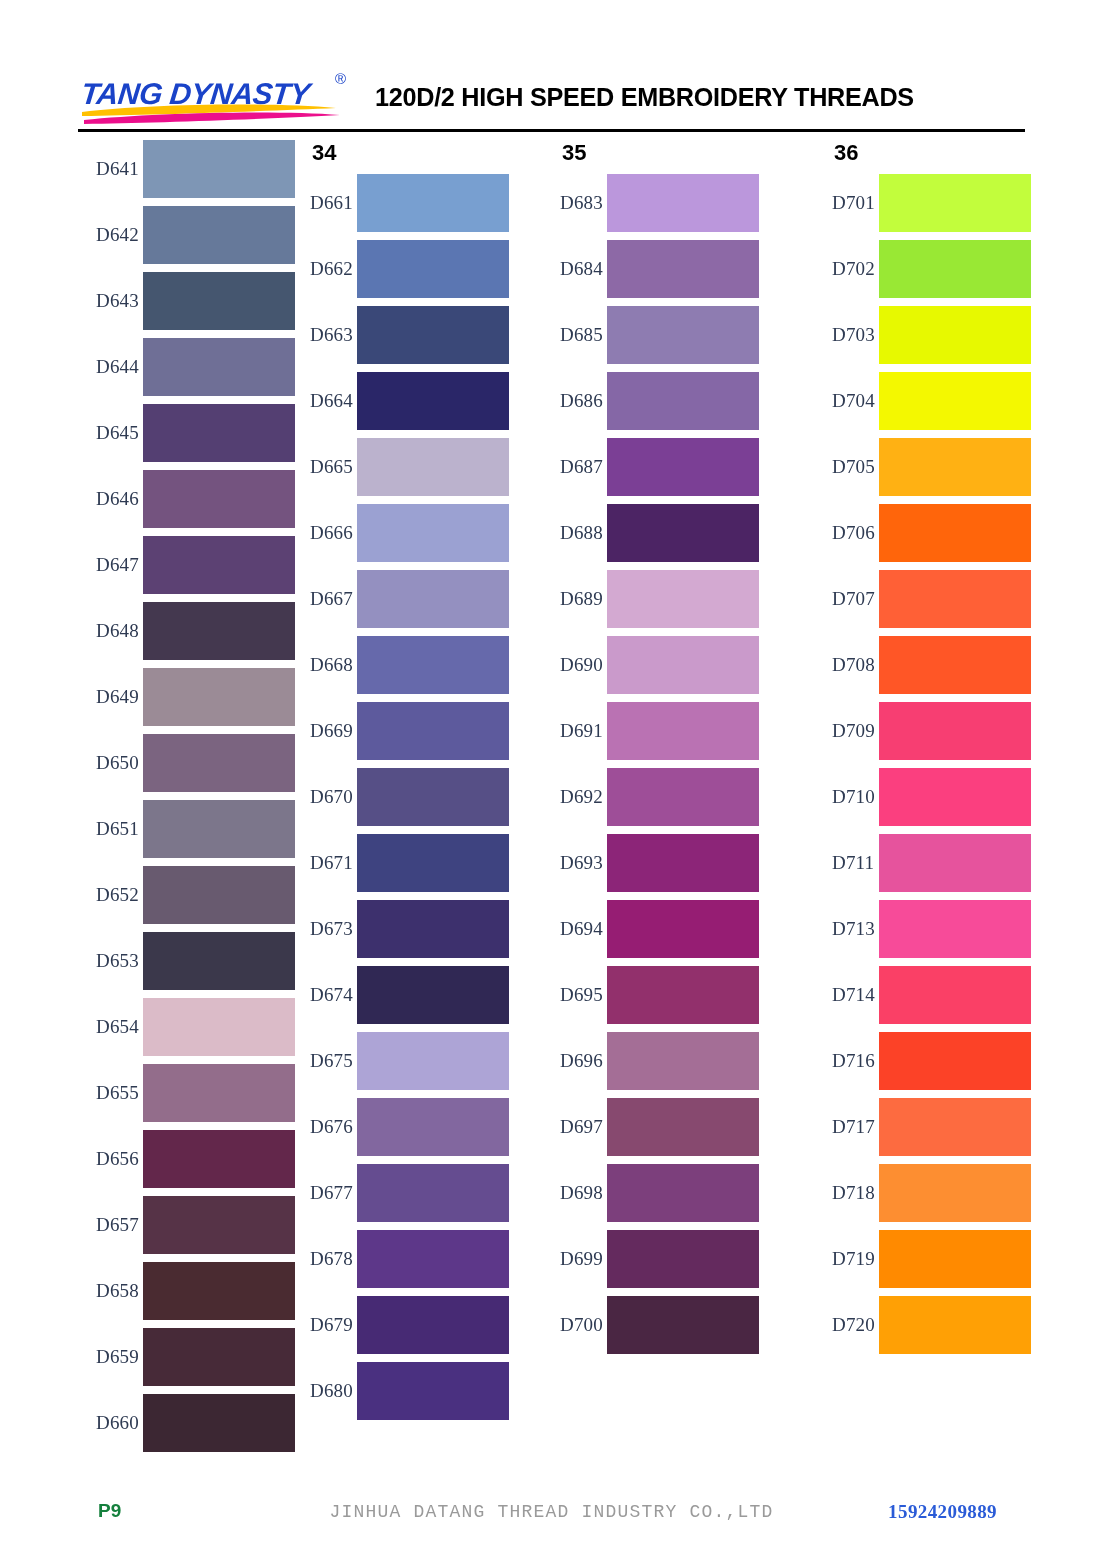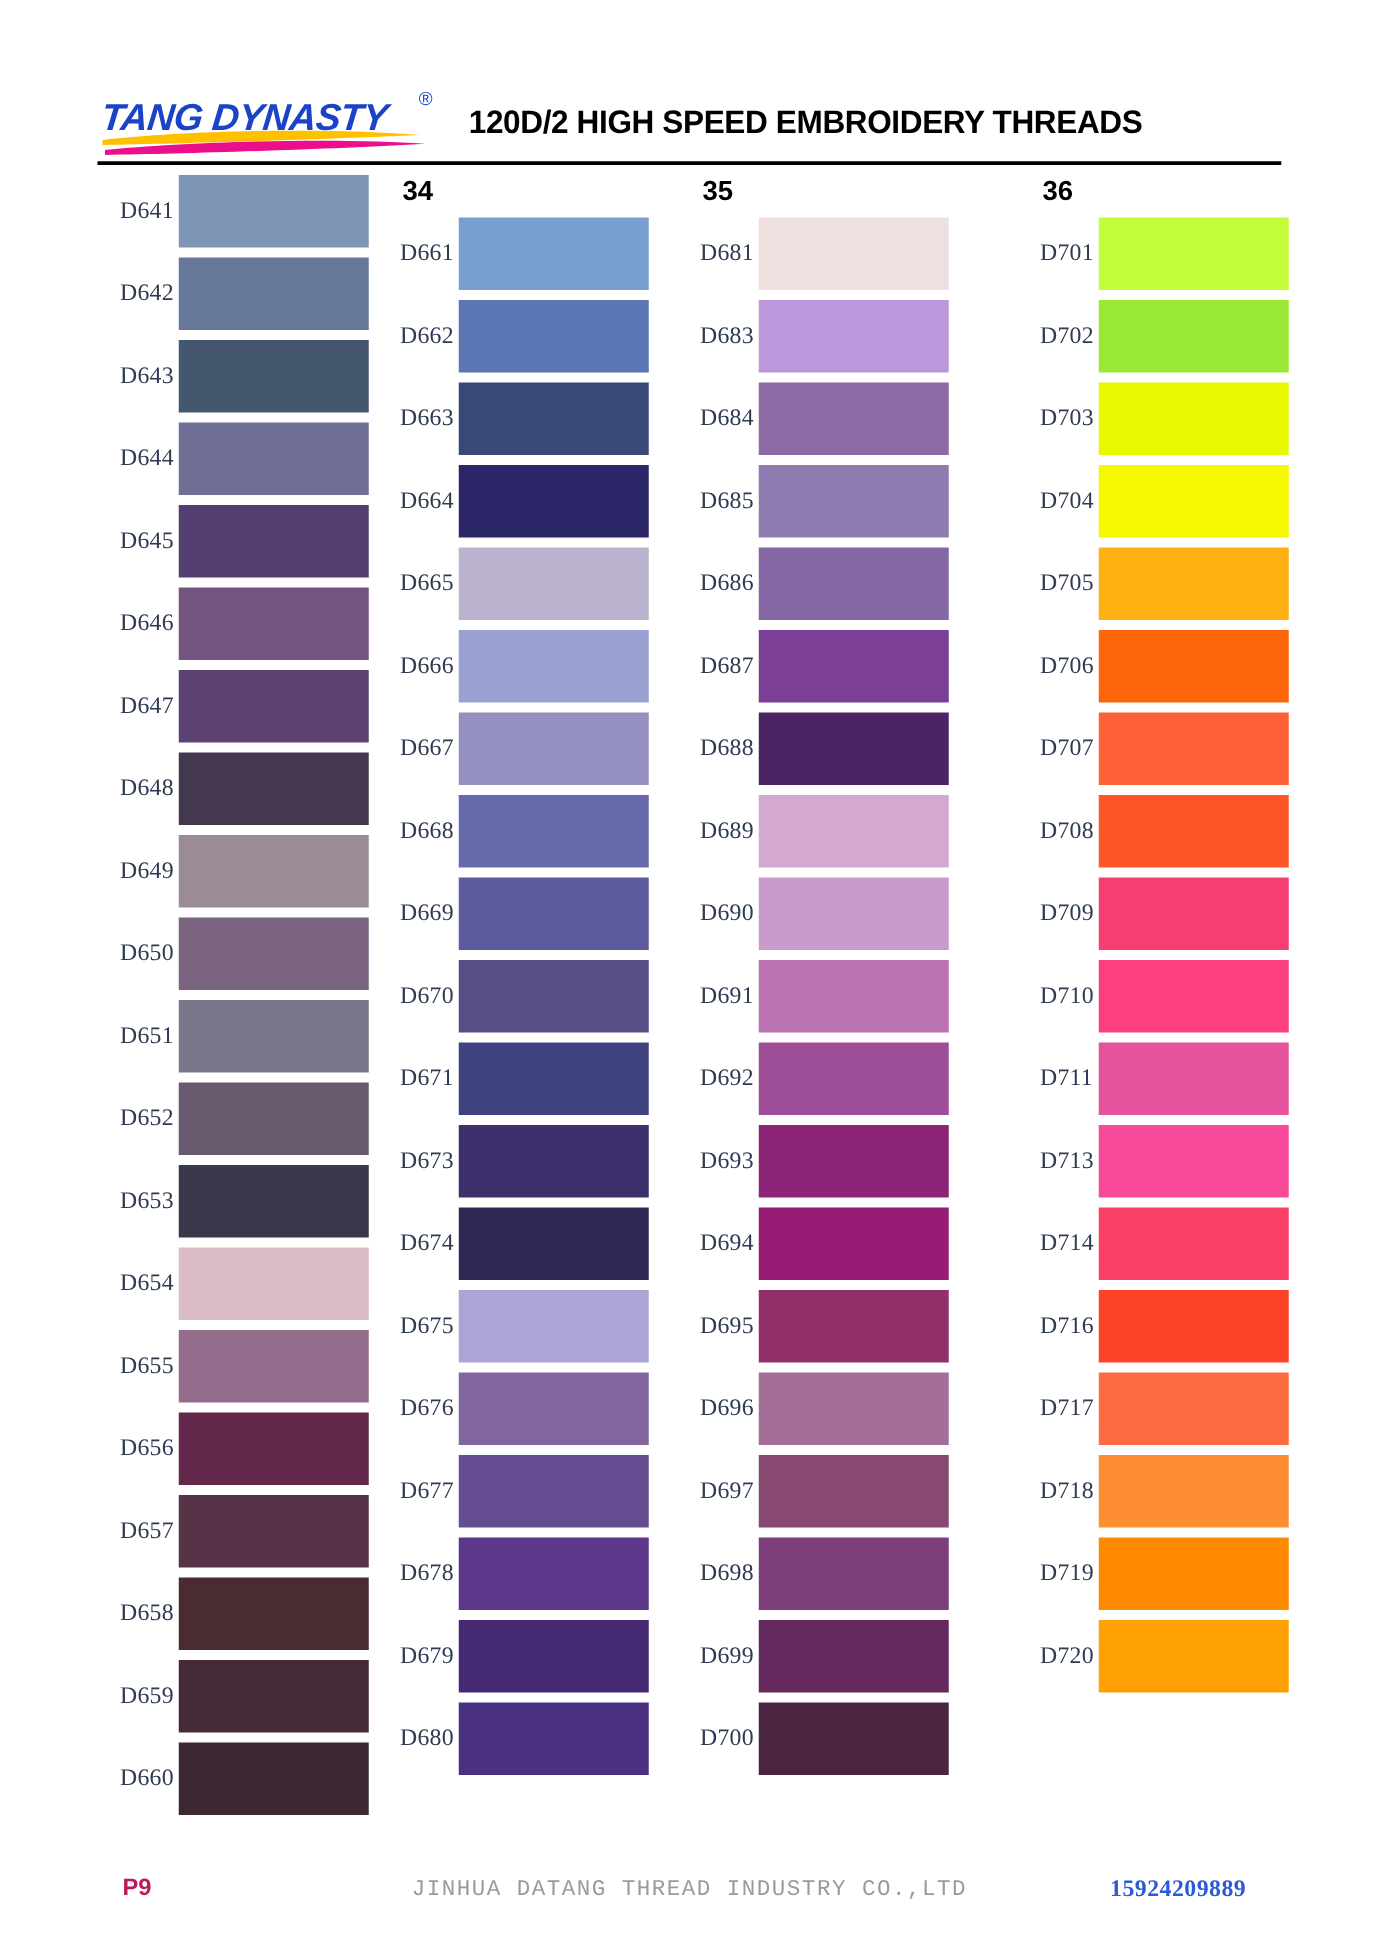--- a/index.html
+++ b/index.html
@@ -66,21 +66,21 @@
     left: 78px;
     top: 136px;
     width: 947px;
   }
   .col {
     position: absolute;
     top: 0;
     width: 217px;
   }
   .col-1 { left: 0px; }
-  .col-2 { left: 224px; }
+  .col-2 { left: 214px; }
   .col-3 { left: 464px; }
   .col-4 { left: 736px; }
 
   .col-header {
     font-family: "Liberation Sans", sans-serif;
     font-weight: bold;
     font-size: 22px;
     color: #000000;
     height: 34px;
     line-height: 34px;
@@ -118,21 +118,21 @@
     width: 947px;
     height: 30px;
   }
   .footer-page {
     position: absolute;
     left: 20px;
     top: 0;
     font-family: "Liberation Sans", sans-serif;
     font-weight: bold;
     font-size: 19px;
-    color: #be185d;
+    color: #15803d;
   }
   .footer-company {
     position: absolute;
     left: 0;
     top: 2px;
     width: 947px;
     text-align: center;
     font-family: "Liberation Mono", monospace;
     font-size: 18px;
     color: #9a9a9a;
@@ -333,24 +333,20 @@
             <div class="swatch-label">D680</div>
             <div class="swatch-chip" style="background-color: rgb(74, 48, 128);"></div>
           </div>
         </div>
     </div>
 
     <div class="col col-3">
       <div class="col-header">35</div>
       <div class="col-body">
           <div class="swatch-row">
-            <div class="swatch-label">D681</div>
-            <div class="swatch-chip" style="background-color: rgb(239, 223, 223);"></div>
-          </div>
-          <div class="swatch-row">
             <div class="swatch-label">D683</div>
             <div class="swatch-chip" style="background-color: rgb(187, 151, 220);"></div>
           </div>
           <div class="swatch-row">
             <div class="swatch-label">D684</div>
             <div class="swatch-chip" style="background-color: rgb(141, 105, 166);"></div>
           </div>
           <div class="swatch-row">
             <div class="swatch-label">D685</div>
             <div class="swatch-chip" style="background-color: rgb(142, 124, 177);"></div>

